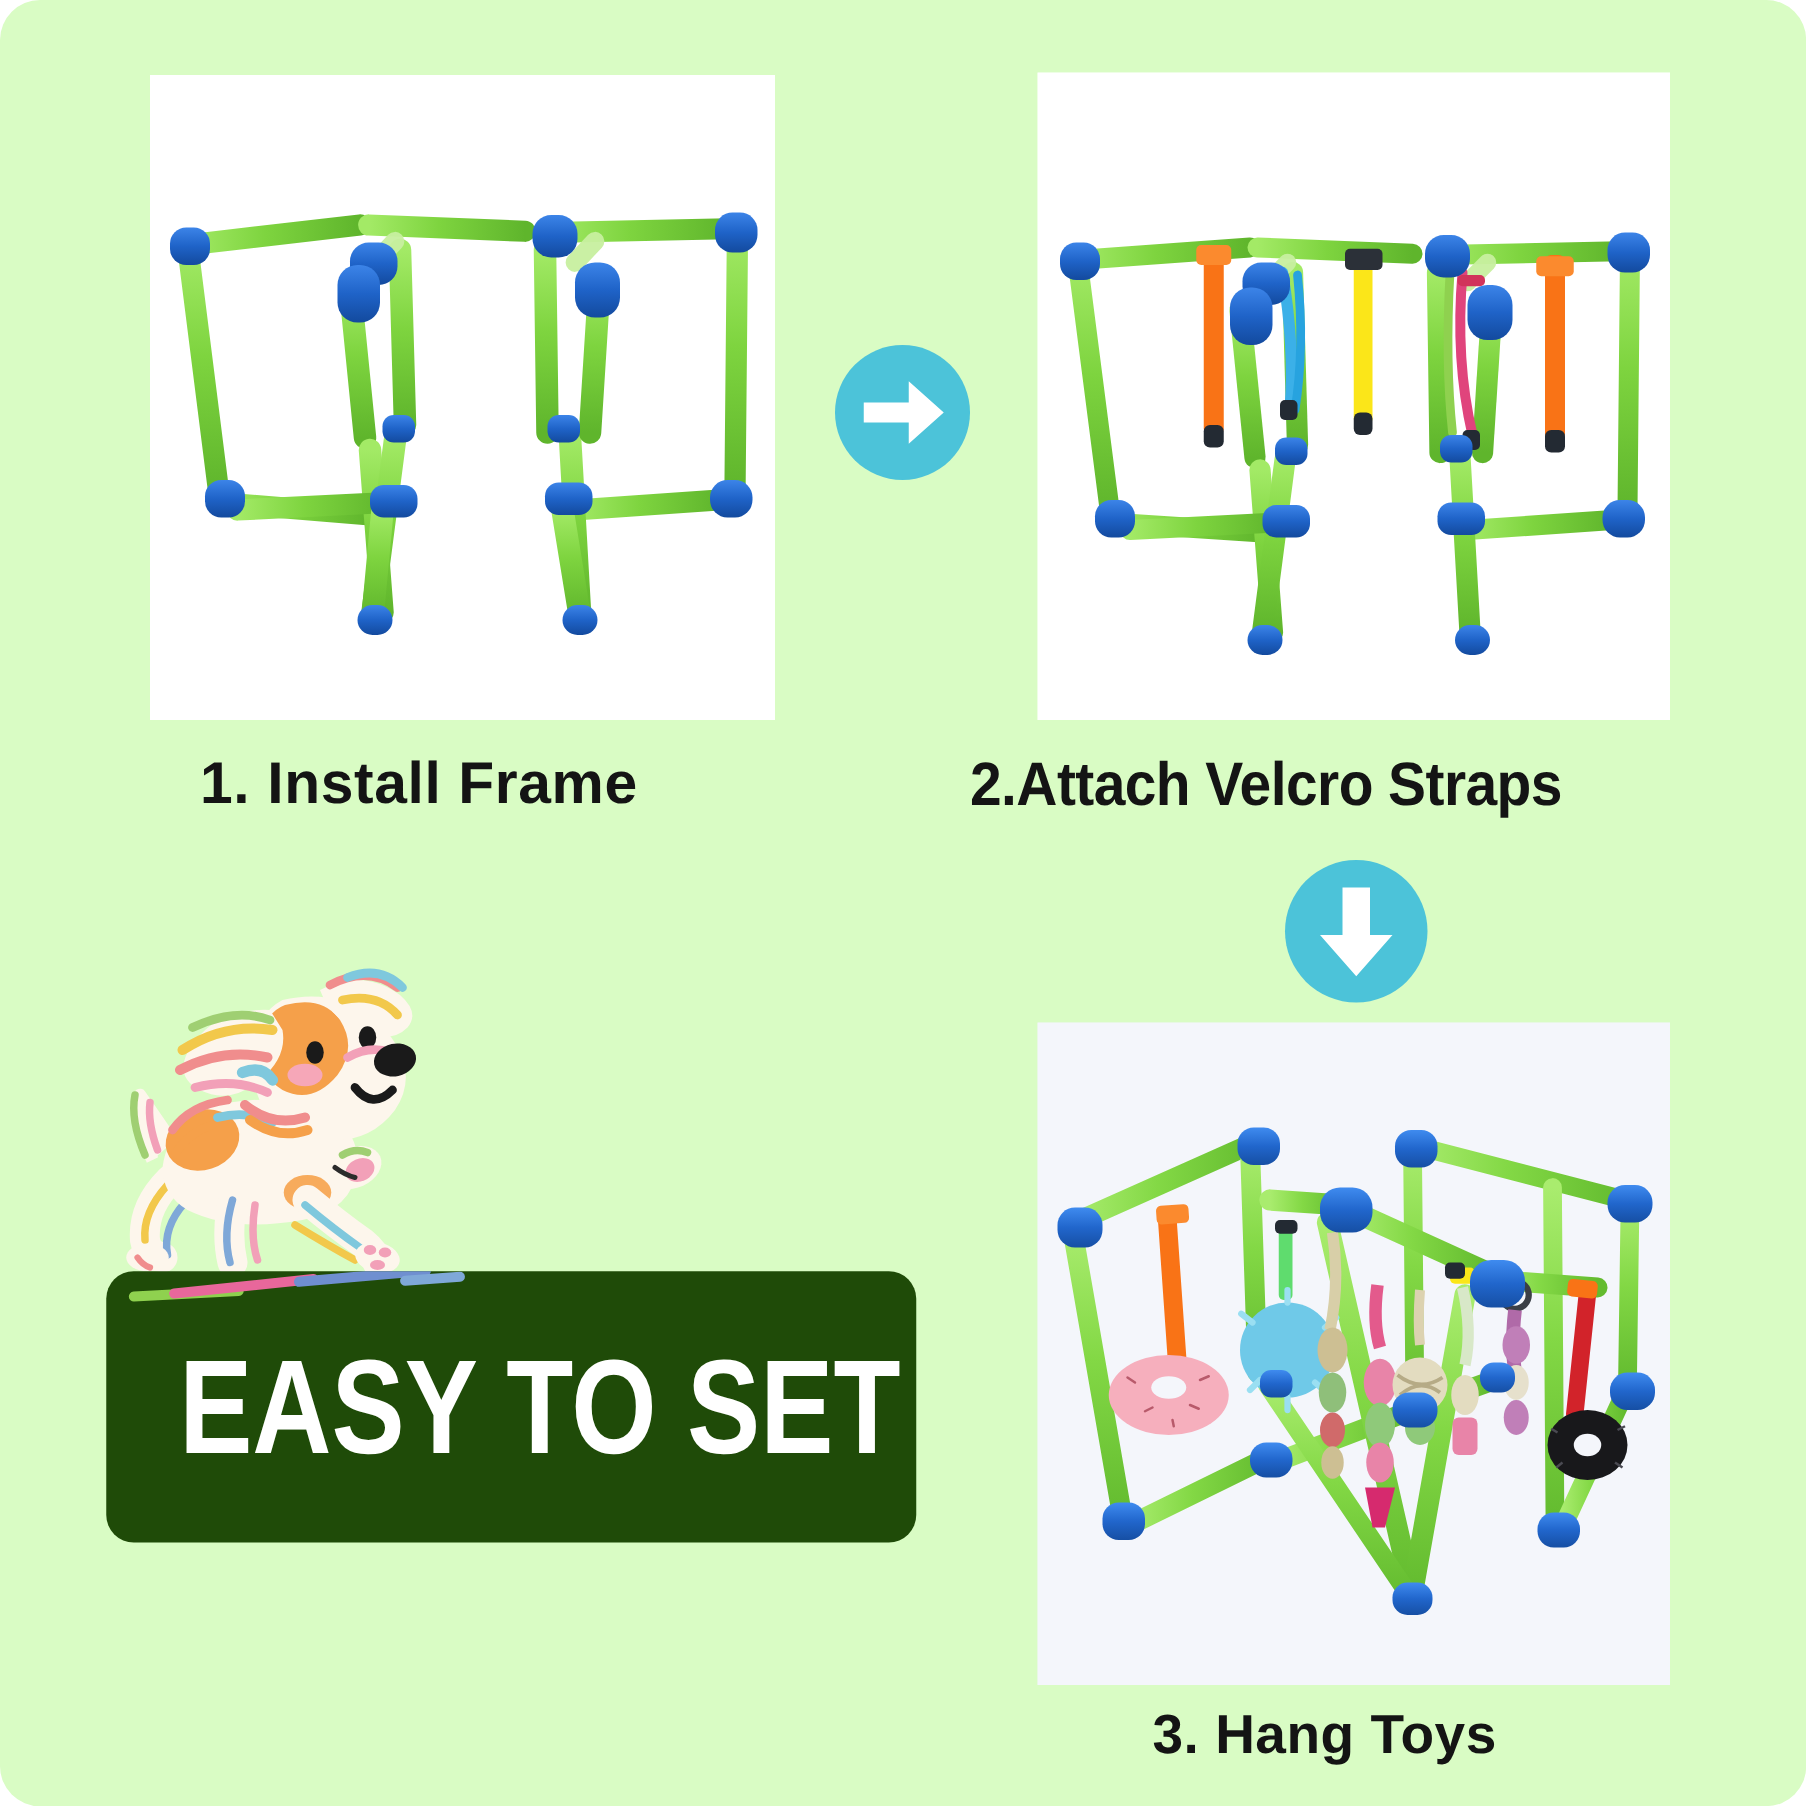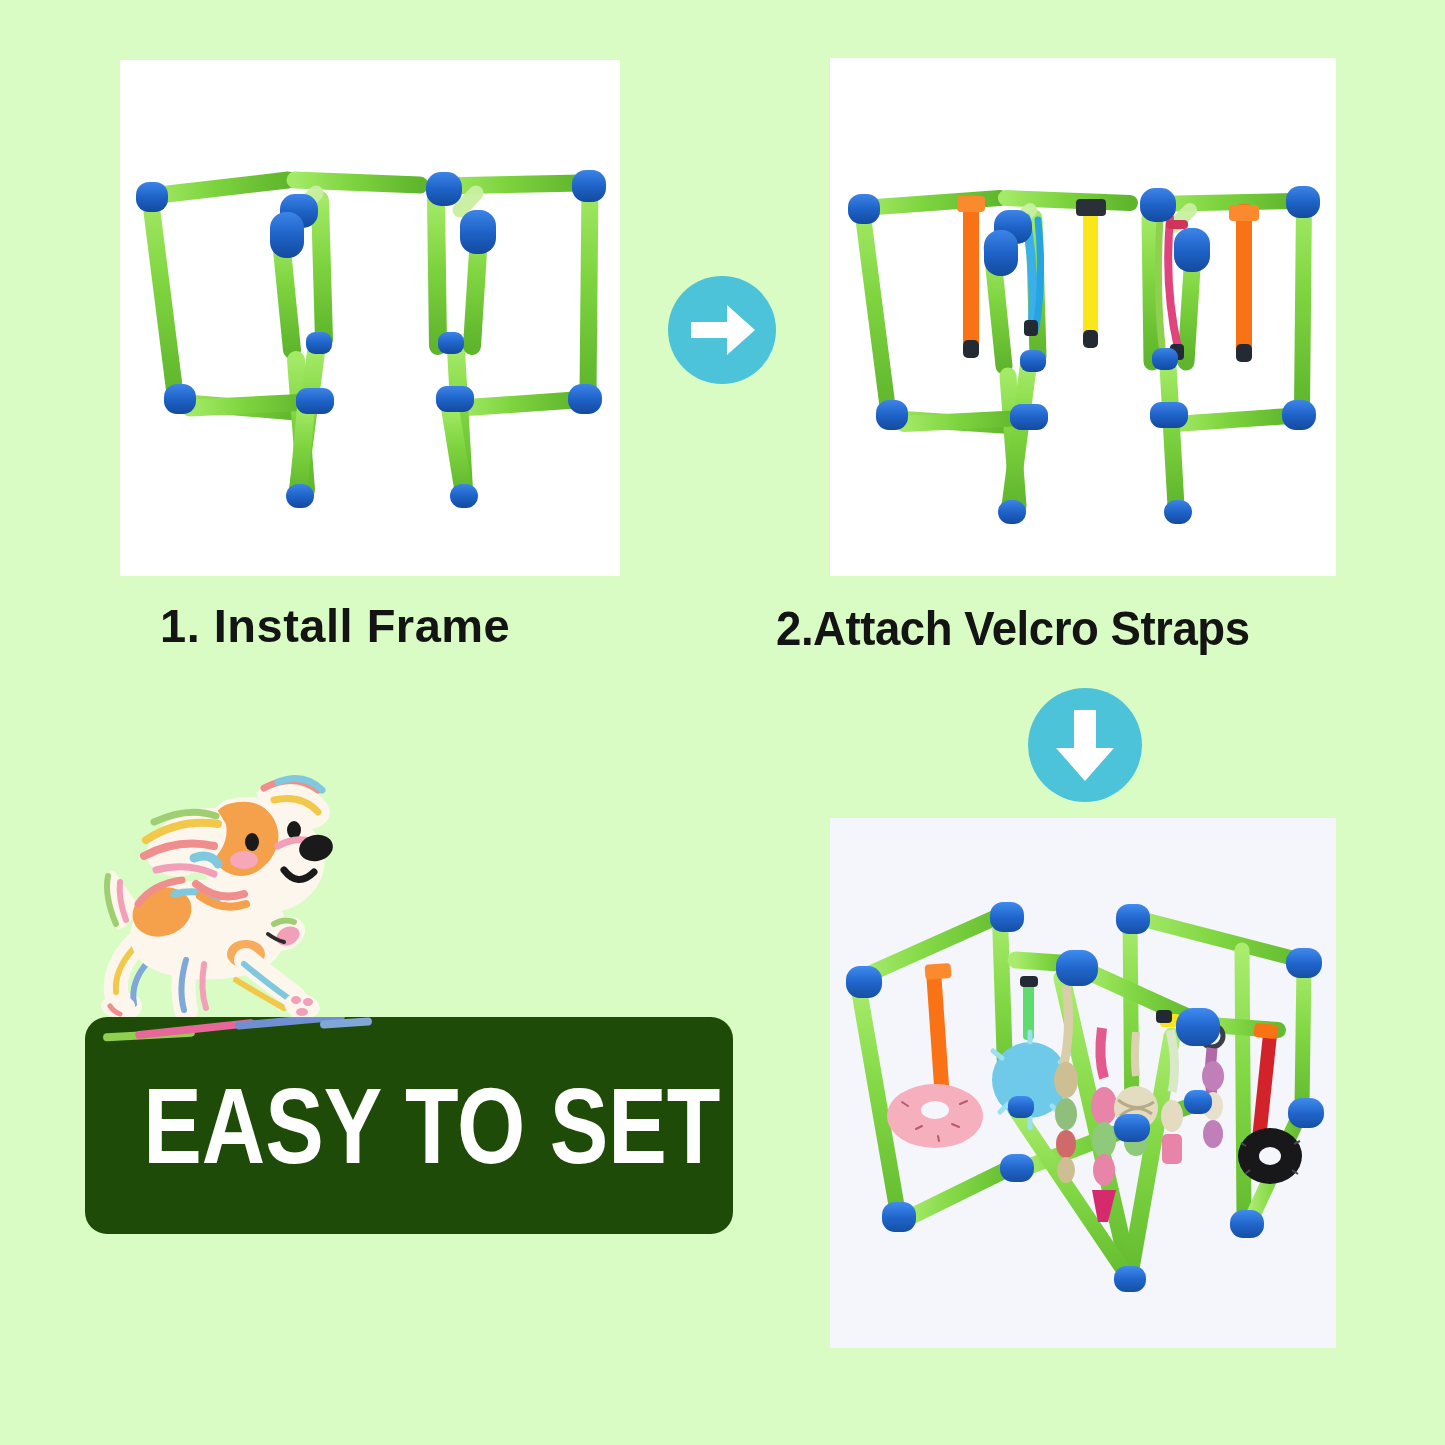--- a/index.html
+++ b/index.html
@@ -7,20 +7,21 @@
     padding: 0;
     background: #ffffff;
   }
   #page {
     position: relative;
     width: 1445px;
     height: 1445px;
     background: #d9fcc4;
     overflow: hidden;
     font-family: "Liberation Sans", sans-serif;
+    border-radius: 32px;
   }
 
   
   .photo-panel {
     position: absolute;
     background: #ffffff;
     overflow: hidden;
   }
   #panel-1 { left: 120px; top: 60px;  width: 500px; height: 516px; }
   #panel-2 { left: 830px; top: 58px;  width: 506px; height: 518px; }
@@ -397,20 +398,21 @@
         <rect x="178" y="278" width="26" height="22" rx="9"></rect>
         <rect x="284" y="296" width="36" height="28" rx="13"></rect>
         <rect x="354" y="272" width="28" height="24" rx="11"></rect>
         <rect x="284" y="448" width="32" height="26" rx="12"></rect>
       </g>
     </svg>
   </div>
 
   <div class="caption" id="caption-1">1. Install Frame</div>
   <div class="caption" id="caption-2">2.Attach Velcro Straps</div>
+  <div class="caption" id="caption-3">3. Hang Toys</div>
 
   <div class="arrow-badge" id="arrow-right">
     <svg viewBox="0 0 110 110" width="110" height="110">
       <circle cx="55" cy="55" r="54" fill="#4cc3d9"></circle>
       <path d="M24 47 L60 47 L60 30 L88 55 L60 80 L60 63 L24 63 Z" fill="#ffffff"></path>
     </svg>
   </div>
   <div class="arrow-badge" id="arrow-down">
     <svg viewBox="0 0 118 118" width="118" height="118">
       <circle cx="59" cy="59" r="57" fill="#4cc3d9"></circle>

